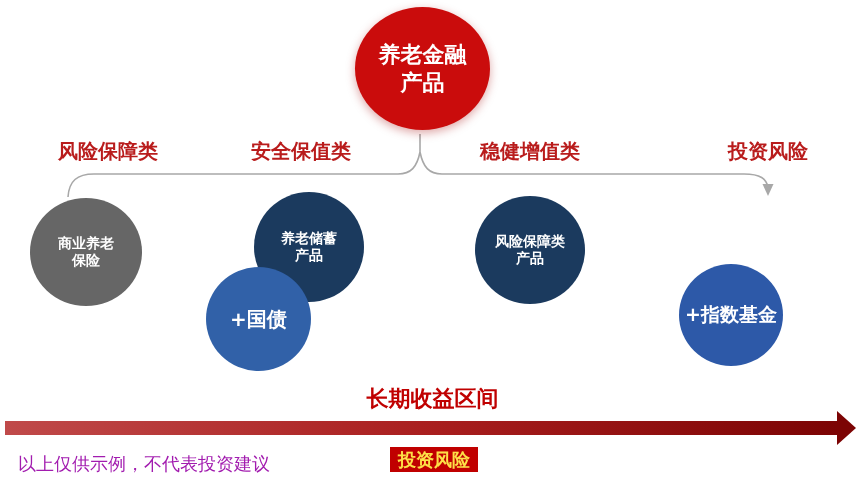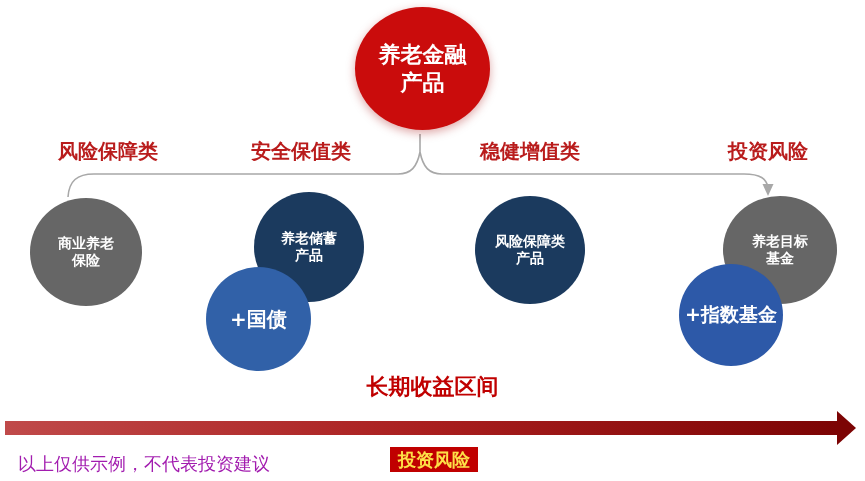--- a/index.html
+++ b/index.html
@@ -57,21 +57,21 @@
   .cat4 { left: 702px; }
   .svg-layer {
     position: absolute;
     left: 0; top: 0;
     width: 865px; height: 481px;
     pointer-events: none;
     z-index: 1;
   }
   .return-label {
     position: absolute;
-    left: 340px; top: 372px;
+    left: 340px; top: 384px;
     width: 185px;
     text-align: center;
     font-size: 22px;
     font-weight: bold;
     color: #c00000;
   }
   .risk-badge {
     position: absolute;
     left: 390px; top: 447px;
     width: 88px; height: 25px;
@@ -132,24 +132,20 @@
   </div>
   <div class="circle blue-circle a1">
     <span>+国债</span>
   </div>
 
   <div class="circle navy-circle c-product p3">
     <span>风险保障类</span>
     <span>产品</span>
   </div>
 
-  <div class="circle gray-circle c-product p4">
-    <span>养老目标</span>
-    <span>基金</span>
-  </div>
   <div class="circle blue-circle a2">
     <span>+指数基金</span>
   </div>
 
   <div class="return-label">长期收益区间</div>
   <div class="risk-badge">投资风险</div>
 
   <div class="disclaimer">以上仅供示例，不代表投资建议</div>
 
 </div>

